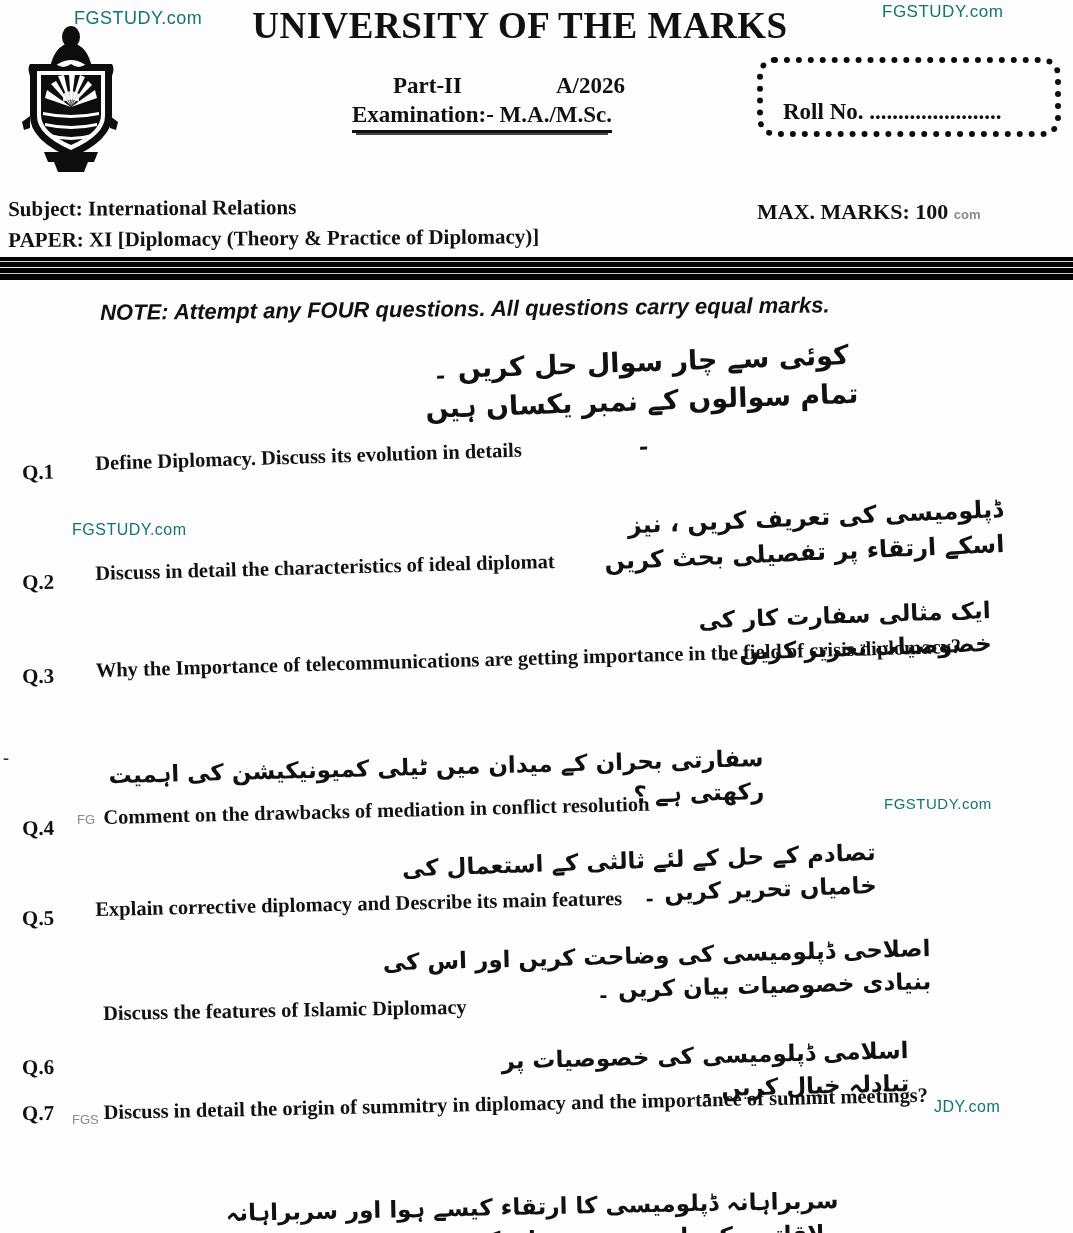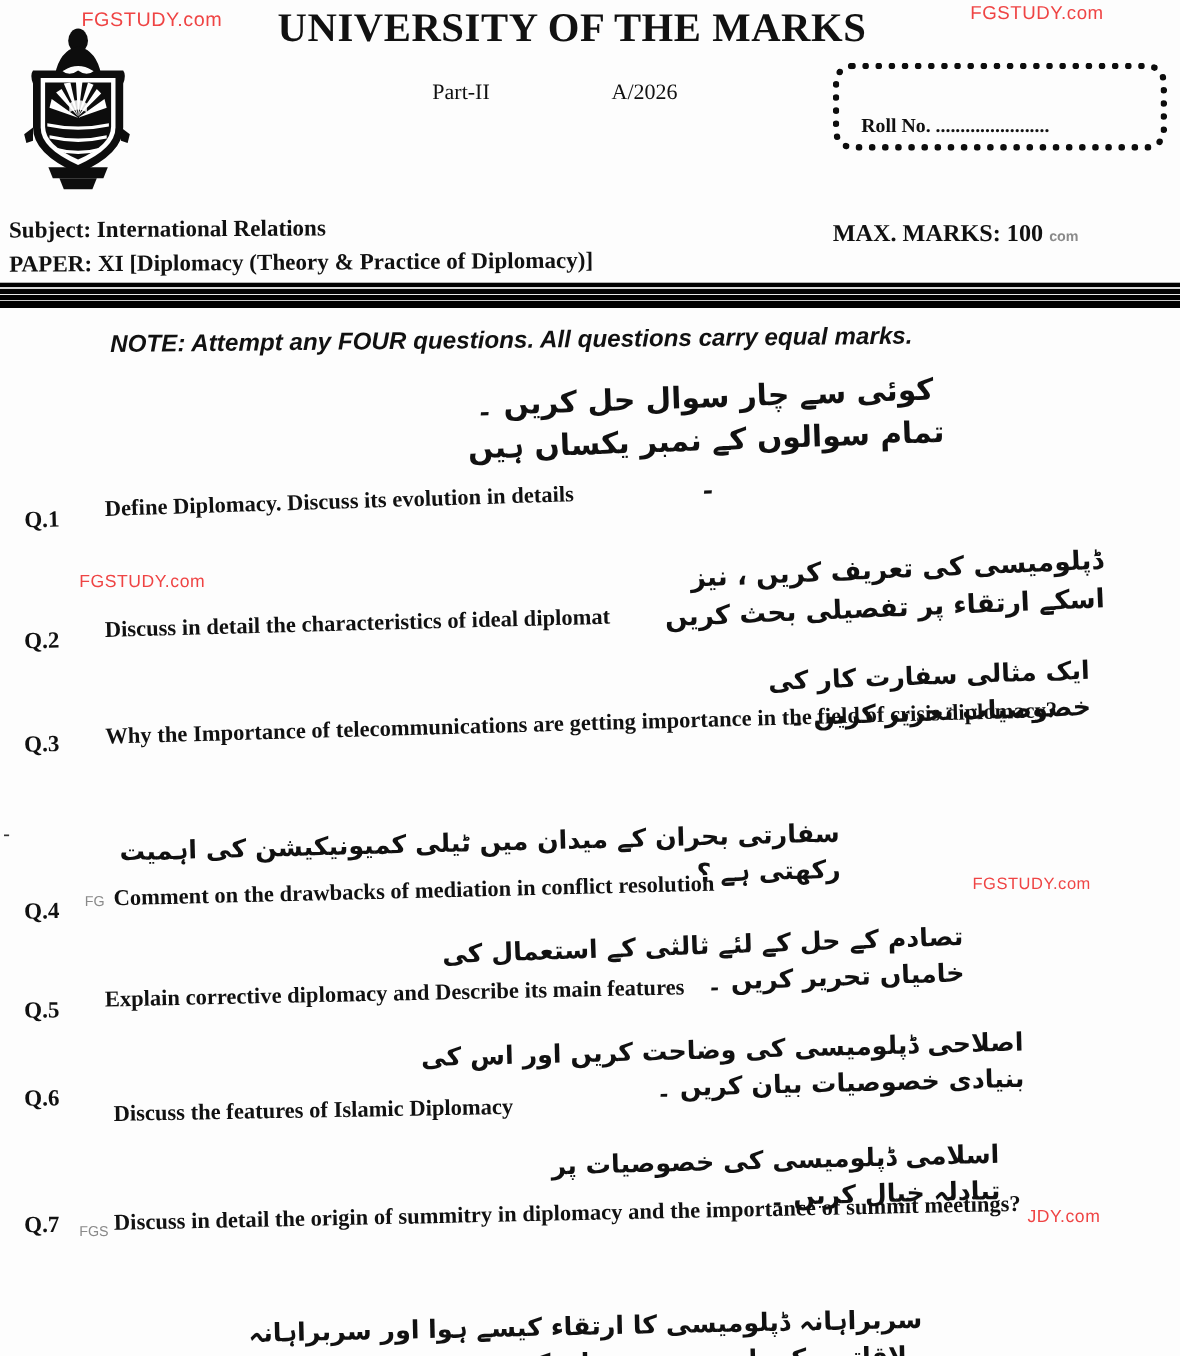--- a/index.html
+++ b/index.html
@@ -3,41 +3,41 @@
 <meta charset="utf-8">
 <style>
   html,body{margin:0;padding:0;background:#ffffff;}
   .page{
     position:relative;width:1073px;height:1233px;background:#fdfdfd;
     overflow:hidden;color:#111;
     font-family:"Liberation Serif", serif;
   }
   .abs{position:absolute;}
   .wm{
-    font-family:"Liberation Sans", sans-serif;color:#ef4444;
+    font-family:"Liberation Sans", sans-serif;color:#0f766e;
     font-size:18px;letter-spacing:.5px;
   }
   .wm-frag{font-family:"Liberation Sans", sans-serif;color:#8a8a8a;font-size:13px;}
   .title{
     font-size:37px;font-weight:bold;letter-spacing:.5px;text-align:center;
     font-family:"Liberation Serif", serif;white-space:nowrap;
   }
-  .hdr-line{font-size:20px;font-weight:normal;white-space:nowrap;}
+  .hdr-line{font-size:23px;font-weight:bold;white-space:nowrap;}
   .exam-underline{
     border-bottom:3px solid #111;
     box-shadow:0 6px 0 -4px #444;
     padding-bottom:2px;
   }
   .rollbox{
     border:6px dotted #0d0d0d;border-radius:18px;
     width:292px;height:68px;
   }
   .rollbox .roll-label{
     position:absolute;left:20px;bottom:6px;
-    font-size:18px;font-weight:bold;white-space:nowrap;
+    font-size:23px;font-weight:bold;white-space:nowrap;
   }
   .subj{font-size:21px;font-weight:bold;line-height:31px;white-space:nowrap;}
   .time{font-size:22px;font-weight:bold;line-height:30px;white-space:nowrap;}
   .bar{
     left:0;top:257px;width:1073px;height:23px;
     background:repeating-linear-gradient(180deg,
       #000 0px,#000 4px,#d6d6d6 4px,#d6d6d6 5.5px,
       #050505 5.5px,#050505 10px,#e9e9e9 10px,#e9e9e9 11px,
       #000 11px,#000 16px,#c9c9c9 16px,#c9c9c9 17px,
       #000 17px,#000 23px);
@@ -102,20 +102,21 @@
       <path d="M104 98 L96 92 L96 104 L102 106 Z" fill="#0d0d0d"></path>
 
       <path d="M30 128 L84 128 L80 138 L34 138 Z" fill="#0d0d0d"></path>
       <path d="M40 138 L74 138 L70 148 L44 148 Z" fill="#0d0d0d"></path>
     </svg>
   </div>
 
   <div class="abs title" style="left:190px;top:4px;width:660px;">UNIVERSITY OF THE MARKS</div>
   <div class="abs hdr-line" style="left:393px;top:73px;">Part-II</div>
   <div class="abs hdr-line" style="left:556px;top:73px;">A/2026</div>
+  <div class="abs hdr-line exam-underline" style="left:352px;top:102px;">Examination:- M.A./M.Sc.</div>
 
   <div class="abs rollbox" style="left:757px;top:57px;">
     <span class="roll-label">Roll No. .......................</span>
   </div>
 
   <div class="abs subj" style="left:8px;top:194px;transform:rotate(-0.4deg);transform-origin:left top;">
     <div>Subject: International Relations</div>
     <div>PAPER: XI [Diplomacy (Theory &amp; Practice of Diplomacy)]</div>
   </div>
 
@@ -145,21 +146,21 @@
   <div class="abs q-label" style="left:22px;top:816px;transform:rotate(-1.2deg);">Q.4</div>
   <div class="abs wm-frag" style="left:77px;top:812px;">FG</div>
   <div class="abs q-text nowrap" style="left:103px;top:806px;transform:rotate(-1.4deg);transform-origin:left top;">Comment on the drawbacks of mediation in conflict resolution</div>
   <div class="abs wm" style="left:884px;top:795px;font-size:15px;">FGSTUDY.com</div>
   <div class="abs urdu" style="left:395px;top:836px;width:480px;font-size:23px;transform:rotate(-2deg);transform-origin:right top;">تصادم کے حل کے لئے ثالثی کے استعمال کی خامیاں تحریر کریں ۔</div>
 
   <div class="abs q-label" style="left:22px;top:906px;transform:rotate(-1deg);text-align:center;">Q.5</div>
   <div class="abs q-text nowrap" style="left:95px;top:898px;transform:rotate(-1.2deg);transform-origin:left top;">Explain corrective diplomacy and Describe its main features</div>
   <div class="abs urdu" style="left:345px;top:932px;width:585px;font-size:23px;transform:rotate(-1.5deg);transform-origin:right top;">اصلاحی ڈپلومیسی کی وضاحت کریں اور اس کی بنیادی خصوصیات بیان کریں ۔</div>
 
-  <div class="abs q-label" style="left:22px;top:986px;transform:rotate(-0.8deg);">Q.6</div>
+  <div class="abs q-label" style="left:22px;top:1055px;transform:rotate(-0.8deg);">Q.6</div>
   <div class="abs q-text nowrap" style="left:103px;top:1002px;transform:rotate(-1deg);transform-origin:left top;">Discuss the features of Islamic Diplomacy</div>
   <div class="abs urdu" style="left:490px;top:1034px;width:418px;font-size:23px;transform:rotate(-1.5deg);transform-origin:right top;">اسلامی ڈپلومیسی کی خصوصیات پر تبادلہ خیال کریں ۔</div>
 
   <div class="abs q-label" style="left:22px;top:1101px;transform:rotate(-1deg);">Q.7</div>
   <div class="abs wm-frag" style="left:72px;top:1112px;">FGS</div>
   <div class="abs q-text wrap2" style="left:103px;top:1084px;width:845px;transform:rotate(-1.2deg);transform-origin:left top;">Discuss in detail the origin of summitry in diplomacy and the importance of summit meetings?</div>
   <div class="abs wm" style="left:934px;top:1098px;font-size:16px;">JDY.com</div>
   <div class="abs urdu" style="left:205px;top:1184px;width:633px;font-size:23px;transform:rotate(-1.2deg);transform-origin:right top;">سربراہانہ ڈپلومیسی کا ارتقاء کیسے ہوا اور سربراہانہ ملاقاتوں کی اہمیت بھی بیان کریں ۔</div>
 
 </div>

